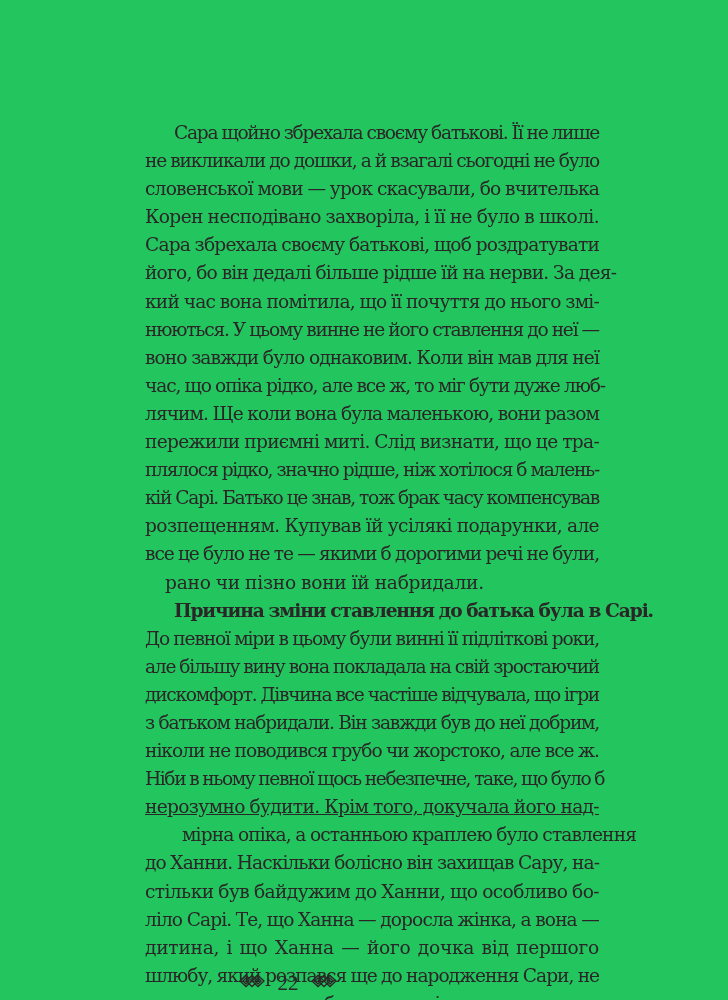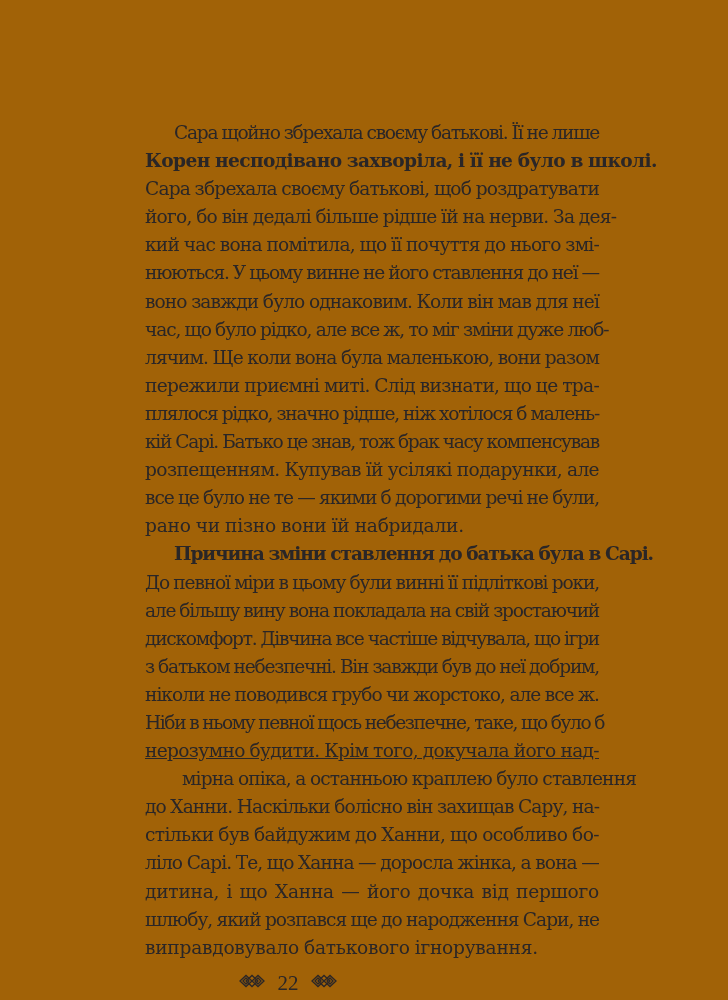--- a/index.html
+++ b/index.html
@@ -11,21 +11,21 @@
       width: 728px;
       height: 1000px;
       position: relative;
       overflow: hidden;
     }
     .page {
       position: absolute;
       left: 0; top: 0;
       width: 728px;
       height: 1000px;
-      background: #a16207;
+      background: #22c55e;
     }
     .text-block {
       position: absolute;
       left: 145px;
       top: 119px;
       width: 454px;
       font-family: "DejaVu Serif", "Liberation Serif", serif;
       font-size: 18.6px;
       line-height: 28.1px;
       color: #2a2627;
@@ -38,20 +38,21 @@
       white-space: nowrap;
       text-align: justify;
       text-align-last: justify;
       overflow: visible;
     }
     .line.indent {
       padding-left: 29px;
     }
     .line.last {
       text-align-last: left;
+      margin-left: 20px;
     }
     .footer {
       position: absolute;
       left: 0;
       width: 576px;
       top: 966px;
       text-align: center;
       font-family: "Liberation Serif", "DejaVu Serif", serif;
       font-size: 21px;
       color: #2a2627;
@@ -72,41 +73,43 @@
       vertical-align: middle;
     }
   </style>
 </head>
 <body>
 
 <div class="page">
   <div class="text-block" id="text-block">
       <div>
         <span class="line indent" style="letter-spacing: -1.26064px;">Сара щойно збрехала своєму батькові. Її не лише</span>
-        <span class="line" style="letter-spacing: -0.615px; font-weight: bold;">Корен несподівано захворіла, і її не було в школі.</span>
+        <span class="line" style="letter-spacing: -1.19485px;">не викликали до дошки, а й взагалі сьогодні не було</span>
+        <span class="line" style="letter-spacing: -0.796543px;">словенської мови — урок скасували, бо вчителька</span>
+        <span class="line" style="letter-spacing: -0.615px;">Корен несподівано захворіла, і її не було в школі.</span>
         <span class="line" style="letter-spacing: -0.821476px;">Сара збрехала своєму батькові, щоб роздратувати</span>
         <span class="line" style="letter-spacing: -0.778245px;">його, бо він дедалі більше рідше їй на нерви. За дея-</span>
         <span class="line" style="letter-spacing: -0.782813px;">кий час вона помітила, що її почуття до нього змі-</span>
         <span class="line" style="letter-spacing: -1.19962px;">нюються. У цьому винне не його ставлення до неї —</span>
         <span class="line" style="letter-spacing: -0.904948px;">воно завжди було однаковим. Коли він мав для неї</span>
-        <span class="line" style="letter-spacing: -1.11719px;">час, що було рідко, але все ж, то міг зміни дуже люб-</span>
+        <span class="line" style="letter-spacing: -1.11719px;">час, що опіка рідко, але все ж, то міг бути дуже люб-</span>
         <span class="line" style="letter-spacing: -0.933084px;">лячим. Ще коли вона була маленькою, вони разом</span>
         <span class="line" style="letter-spacing: -0.687168px;">пережили приємні миті. Слід визнати, що це тра-</span>
         <span class="line" style="letter-spacing: -1.23223px;">плялося рідко, значно рідше, ніж хотілося б малень-</span>
         <span class="line" style="letter-spacing: -1.27114px;">кій Сарі. Батько це знав, тож брак часу компенсував</span>
         <span class="line" style="letter-spacing: -0.597486px;">розпещенням. Купував їй усілякі подарунки, але</span>
         <span class="line" style="letter-spacing: -1.08219px;">все це було не те — якими б дорогими речі не були,</span>
         <span class="line last">рано чи пізно вони їй набридали.</span>
       </div>
       <div>
         <span class="line indent" style="letter-spacing: -1.11073px; font-weight: bold;">Причина зміни ставлення до батька була в Сарі.</span>
         <span class="line" style="letter-spacing: -1.13532px;">До певної міри в цьому були винні її підліткові роки,</span>
         <span class="line" style="letter-spacing: -1.24362px;">але більшу вину вона покладала на свій зростаючий</span>
         <span class="line" style="letter-spacing: -1.27344px;">дискомфорт. Дівчина все частіше відчувала, що ігри</span>
-        <span class="line" style="letter-spacing: -1.23162px;">з батьком небезпечні. Він завжди був до неї добрим,</span>
+        <span class="line" style="letter-spacing: -1.23162px;">з батьком набридали. Він завжди був до неї добрим,</span>
         <span class="line" style="letter-spacing: -1.00064px;">ніколи не поводився грубо чи жорстоко, але все ж.</span>
         <span class="line" style="letter-spacing: -1.40012px;">Ніби в ньому певної щось небезпечне, таке, що було б</span>
         <span class="line" style="letter-spacing: -0.65758px; text-decoration: underline;">нерозумно будити. Крім того, докучала його над-</span>
         <span class="line" style="letter-spacing: -0.882979px; margin-left: 37px;">мірна опіка, а останньою краплею було ставлення</span>
         <span class="line" style="letter-spacing: -0.916135px;">до Ханни. Наскільки болісно він захищав Сару, на-</span>
         <span class="line" style="letter-spacing: -0.590693px;">стільки був байдужим до Ханни, що особливо бо-</span>
         <span class="line" style="letter-spacing: -0.907526px;">ліло Сарі. Те, що Ханна — доросла жінка, а вона —</span>
         <span class="line">дитина, і що Ханна — його дочка від першого</span>
         <span class="line" style="letter-spacing: -1.02548px;">шлюбу, який розпався ще до народження Сари, не</span>
         <span class="line last">виправдовувало батькового ігнорування.</span>

